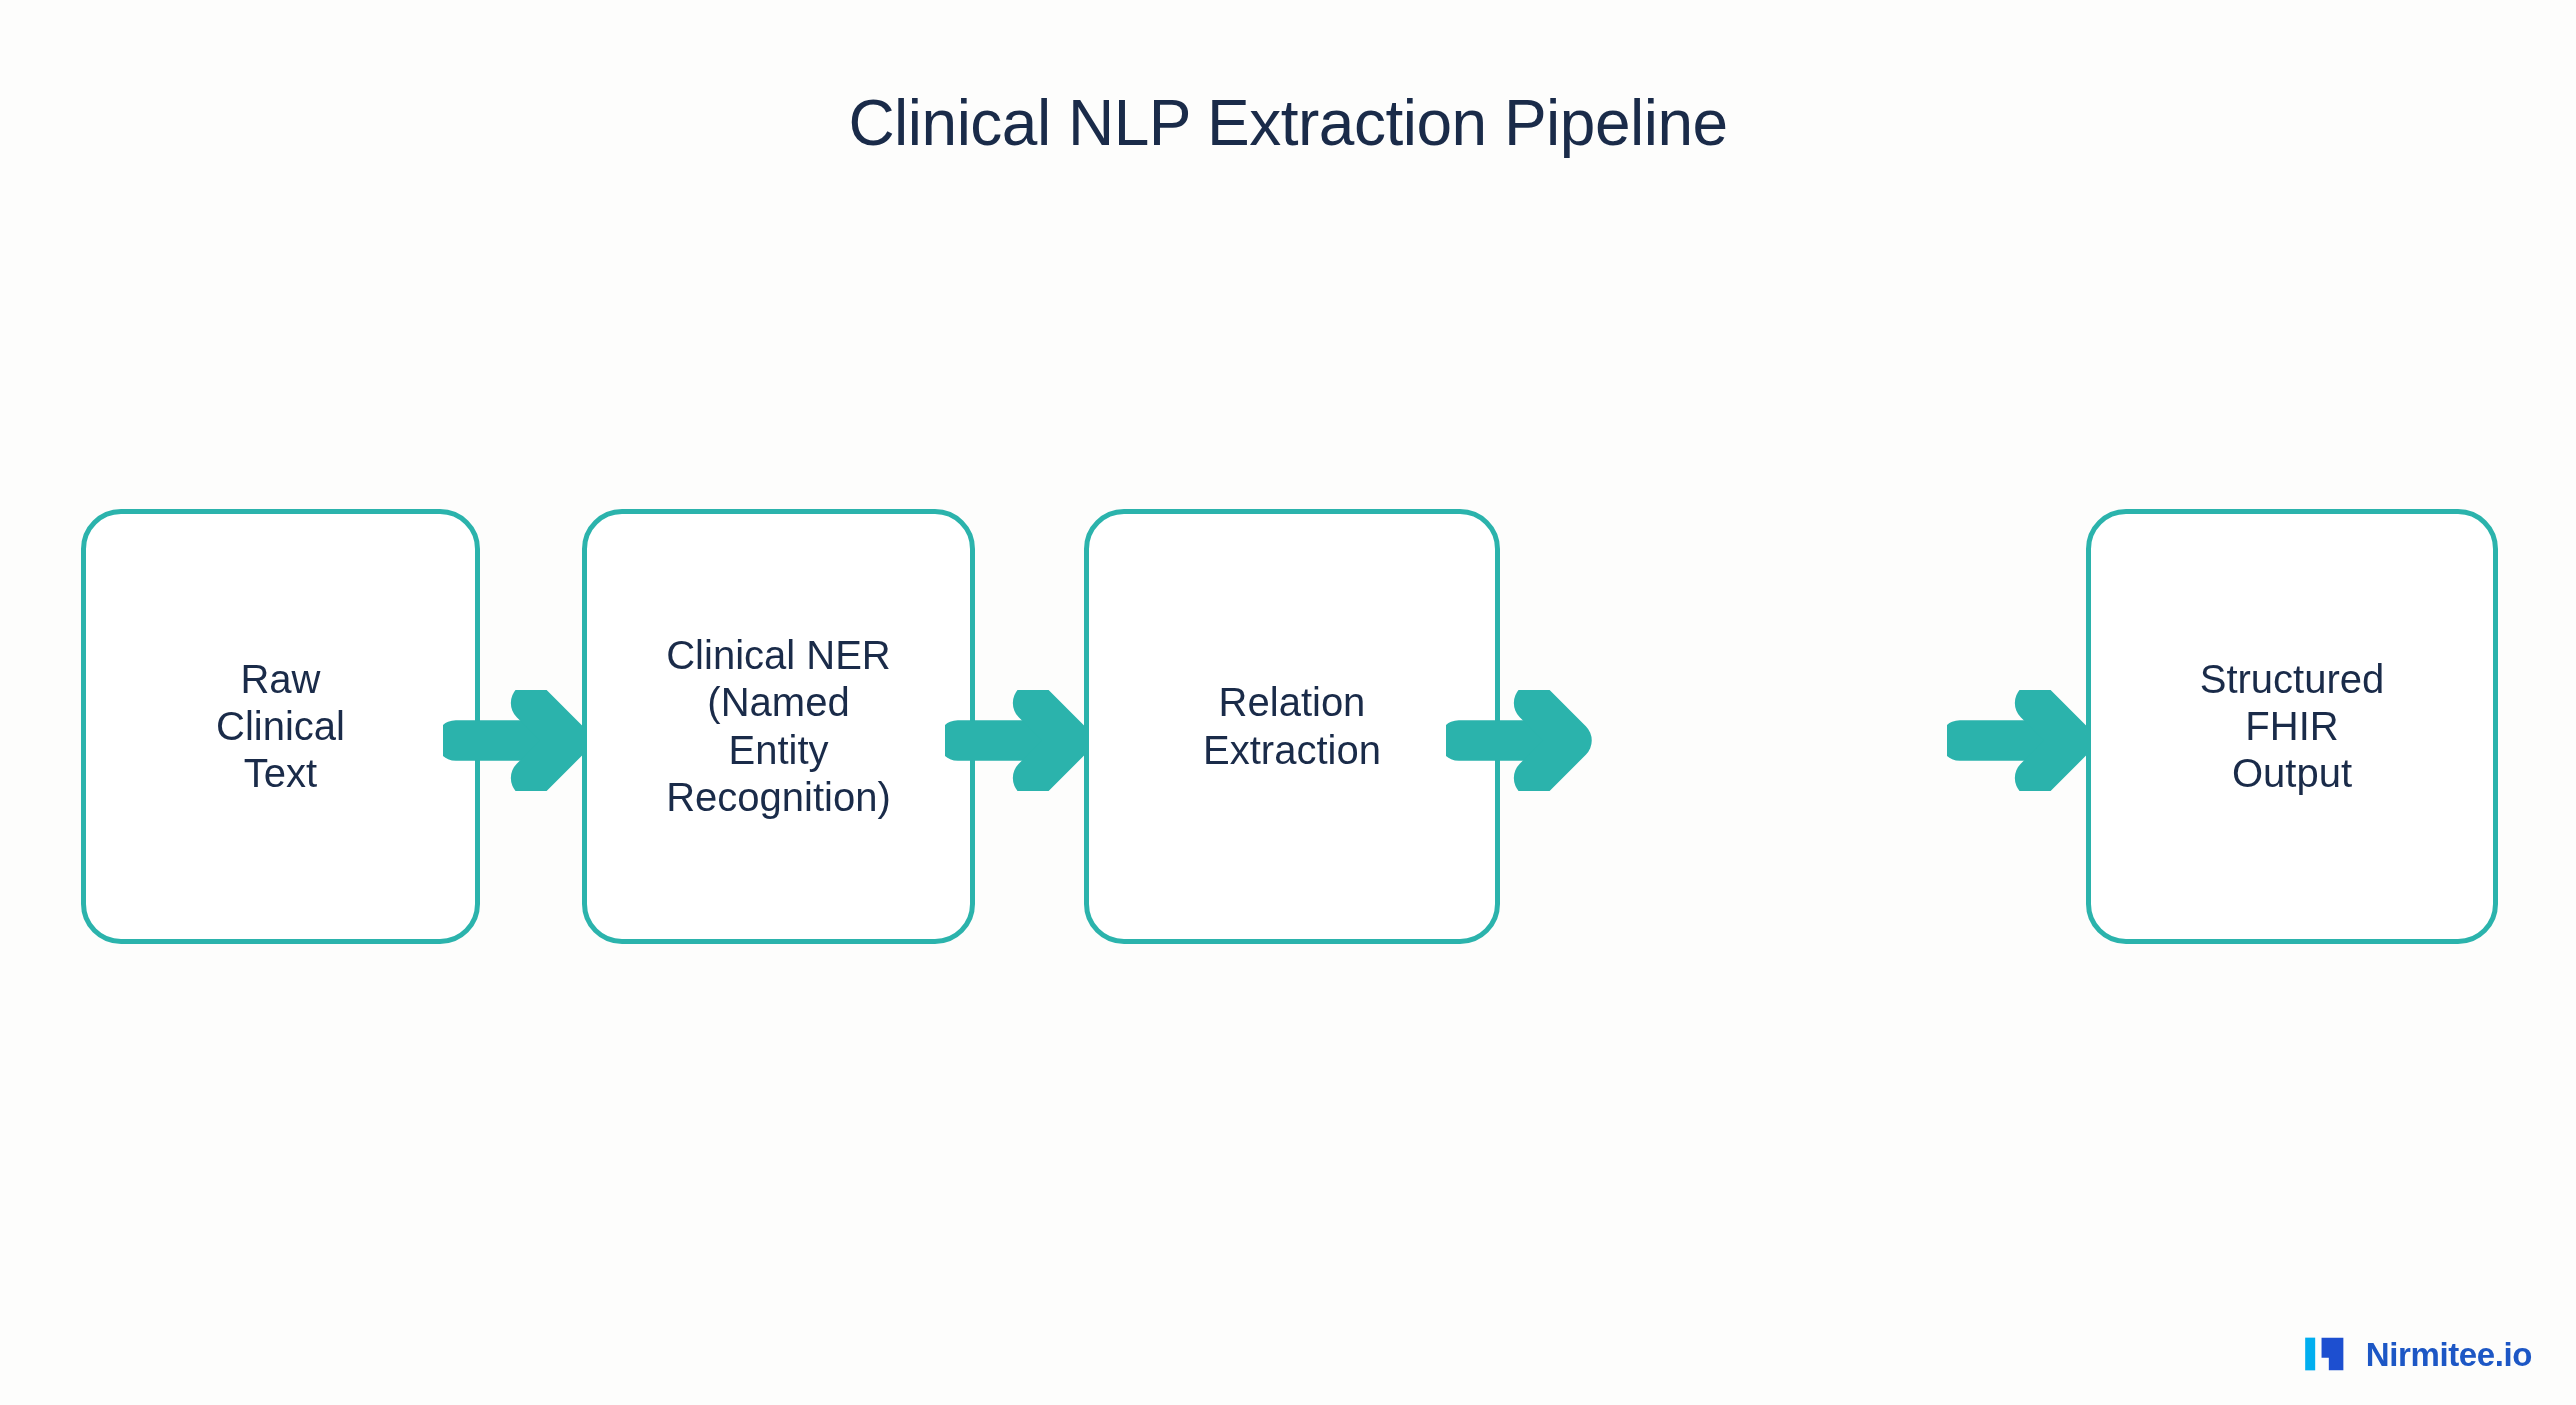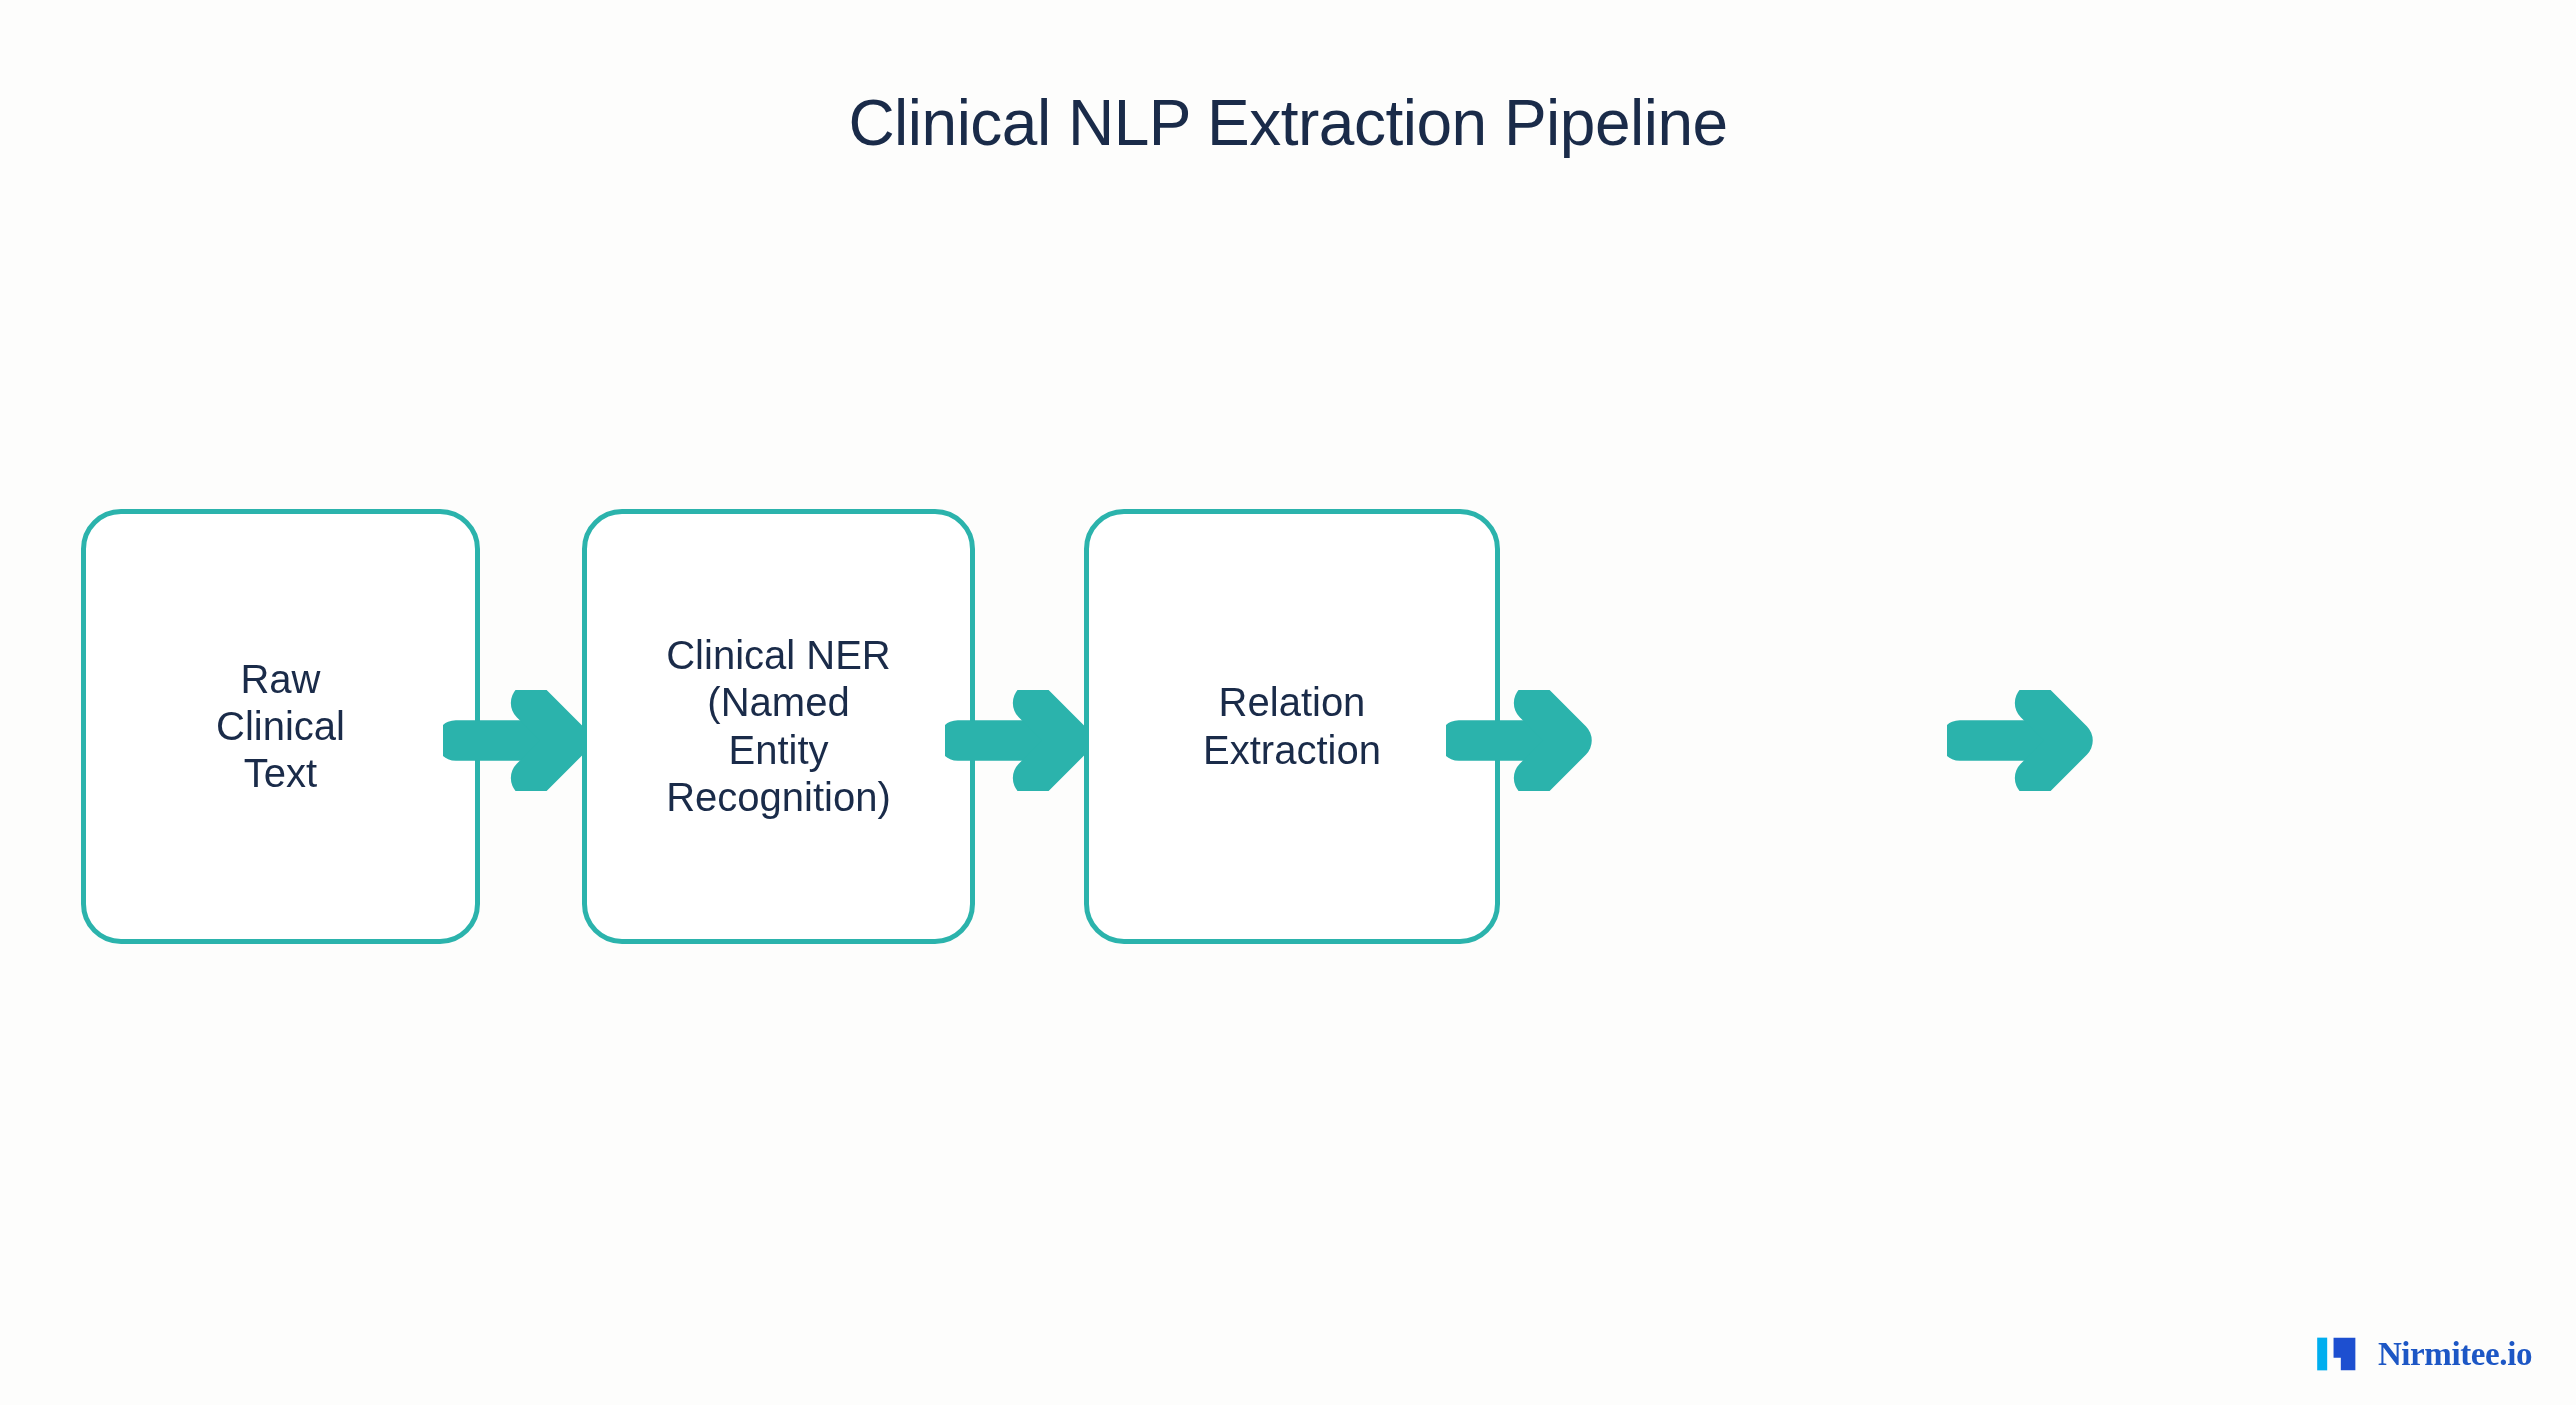--- a/index.html
+++ b/index.html
@@ -96,21 +96,20 @@
     width: 48px;
     height: 40px;
     display: block;
   }
   .brand-name {
     font-size: 33px;
     font-weight: 700;
     color: #1d57c5;
     letter-spacing: -0.4px;
     line-height: 1;
-    font-family: Liberation Serif, serif;
   }
 </style>
 </head>
 <body>
 
 <div class="page-title">Clinical NLP Extraction Pipeline</div>
 
 <div class="pipeline">
 
   <div class="node node-0">
@@ -153,20 +152,25 @@
   </div>
 
 
   <div class="arrow arrow-3">
     <svg viewBox="0 0 180 110" xmlns="http://www.w3.org/2000/svg">
       <line x1="14" y1="55" x2="96" y2="55" stroke="#2bb3ac" stroke-width="44" stroke-linecap="round"></line>
       <polyline points="96,14 137,55 96,96" fill="none" stroke="#2bb3ac" stroke-width="44" stroke-linecap="round" stroke-linejoin="round"></polyline>
     </svg>
   </div>
 
+  <div class="node node-4">
+    <span class="node-label">Structured
+FHIR
+Output</span>
+  </div>
 
 </div>
 
 <div class="brand">
   <svg class="brand-mark" viewBox="0 0 52 44" xmlns="http://www.w3.org/2000/svg">
     <rect x="2" y="4" width="11" height="36" fill="#00aeef"></rect>
     <path d="M20 4 H44 V40 H28 V26 H20 Z" fill="#1d4fd0"></path>
   </svg>
   <span class="brand-name">Nirmitee.io</span>
 </div>

